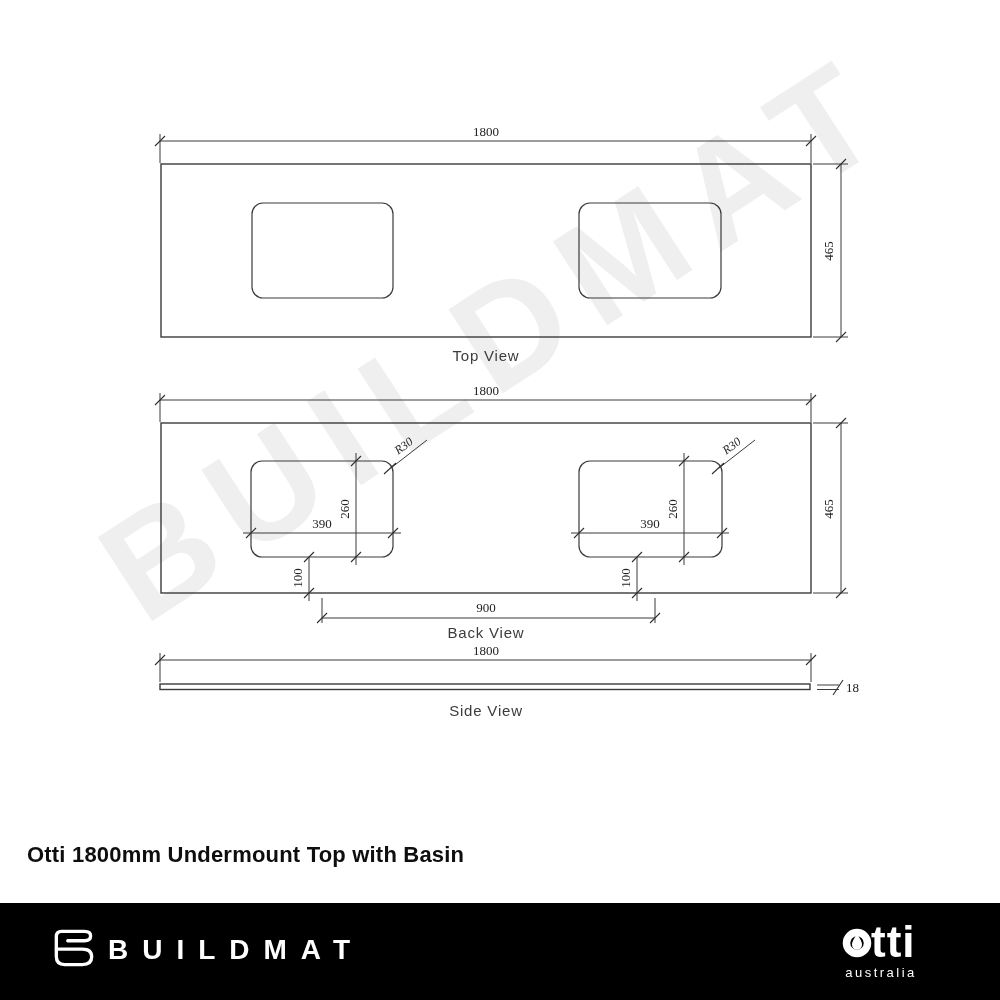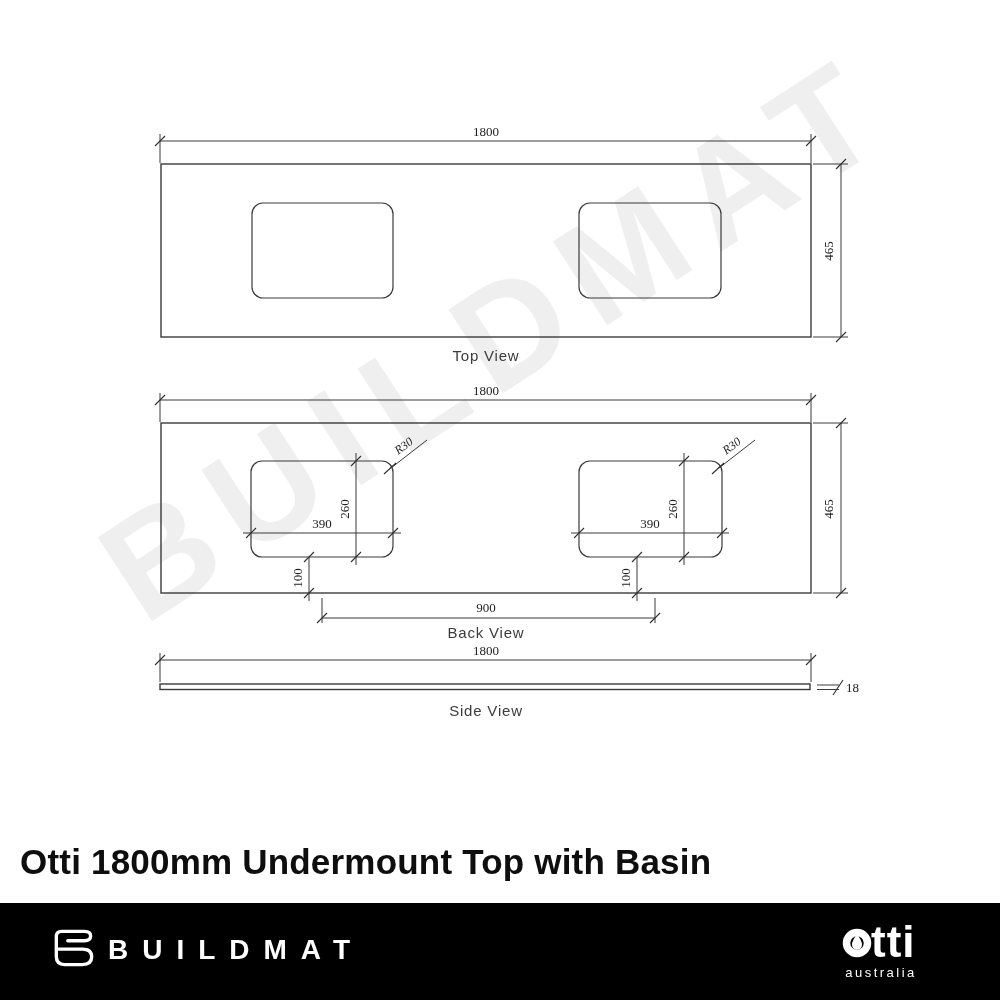--- a/index.html
+++ b/index.html
@@ -11,21 +11,21 @@
              white-space:nowrap;user-select:none;font-family:"Liberation Sans",sans-serif;}
   svg.drawing{position:absolute;left:0;top:0;z-index:1;}
   .outline{stroke:#3b3b3b;stroke-width:1.4;fill:none;}
   .cutout{stroke:#3b3b3b;stroke-width:1.2;fill:none;}
   .dim{stroke:#3b3b3b;stroke-width:1;fill:none;}
   .tick{stroke:#2e2e2e;stroke-width:1.1;fill:none;}
   text.dim-text{font-family:"Liberation Serif",serif;font-size:13px;fill:#222;text-anchor:middle;}
   text.radius-text{font-family:"Liberation Serif",serif;font-style:italic;font-size:12px;fill:#222;text-anchor:middle;}
   text.view-label{font-family:"Liberation Sans",sans-serif;font-size:15px;fill:#3c3c3c;
                   text-anchor:middle;letter-spacing:0.8px;}
-  .title{position:absolute;left:20px;top:842px;z-index:2;font-size:35px;font-weight:700;
+  .title{position:absolute;left:27px;top:842px;z-index:2;font-size:22px;font-weight:700;
          color:#0e0e0e;letter-spacing:0.2px;}
   .footer{position:absolute;left:0;top:903px;width:1000px;height:97px;background:#000;z-index:2;}
   .brand-icon{position:absolute;left:48px;top:926px;z-index:3;}
   .brand-word{position:absolute;left:108px;top:934px;z-index:3;color:#fff;font-size:28px;
               font-weight:700;letter-spacing:14px;white-space:nowrap;}
   .otti-logo{position:absolute;left:830px;top:908px;z-index:3;}
   .otti-logo text{font-family:"Liberation Sans",sans-serif;}
 </style>
 </head>
 <body>

